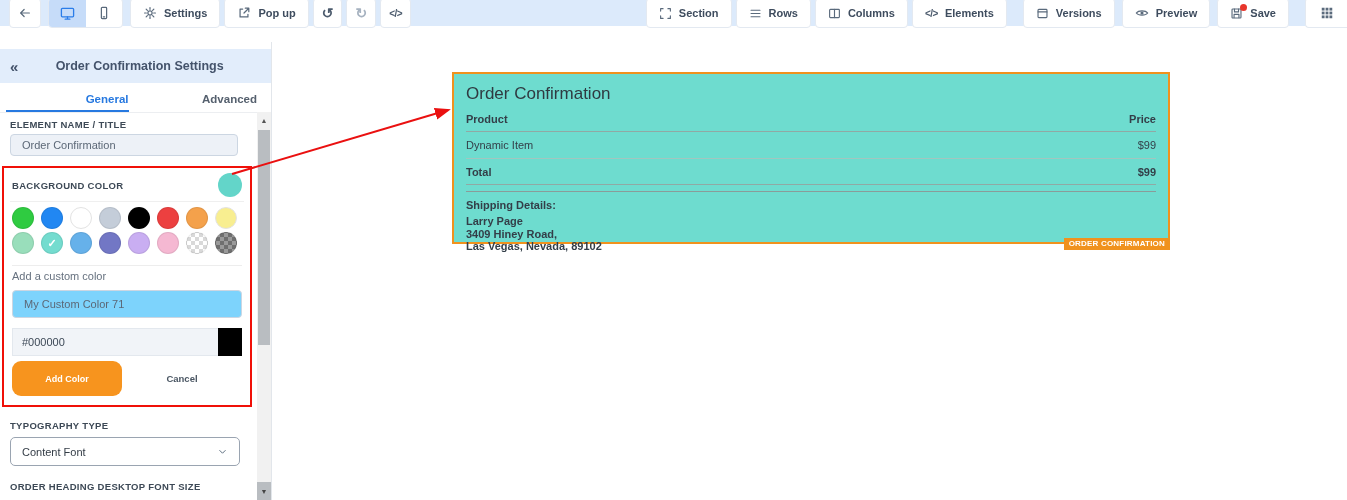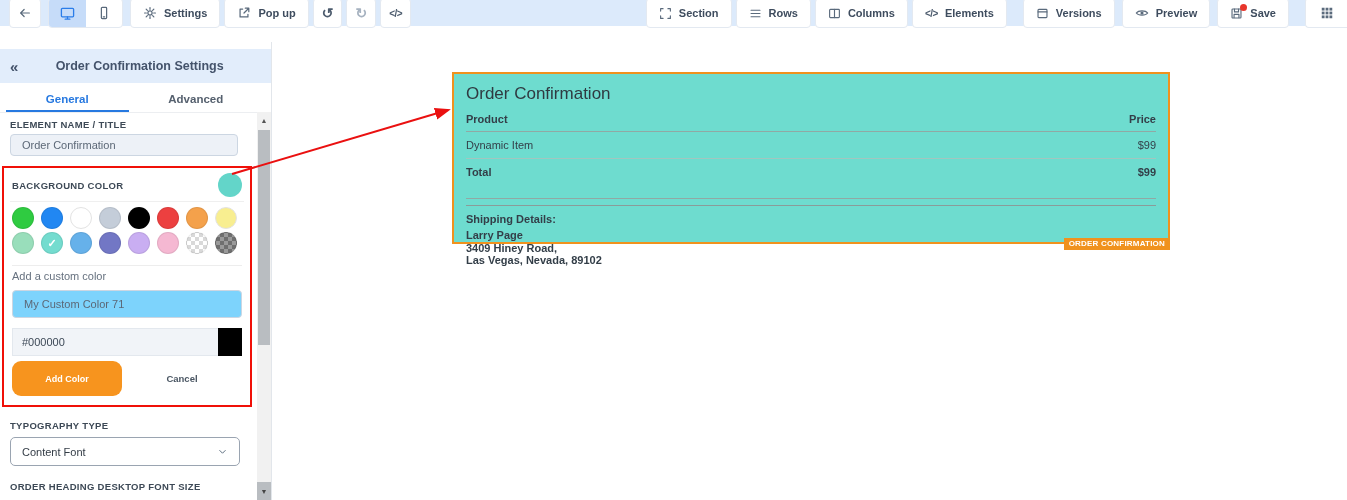--- a/index.html
+++ b/index.html
@@ -33,21 +33,21 @@
               justify-content:center; cursor:pointer; }
 
   
   .sidebar { position:absolute; top:42px; left:0; width:272px; height:458px; background:#fff;
              border-right:1px solid #e2e6eb; }
   .sb-header { position:absolute; top:7px; left:0; right:0; height:34px; background:#e2edfb;
                display:flex; align-items:center; padding:0 10px; }
   .collapse { font-size:15px; font-weight:bold; color:#44536b; cursor:pointer; line-height:1; }
   .sb-title { flex:1; text-align:center; font-size:12.5px; font-weight:bold; color:#44536b; }
   .sb-tabs { position:absolute; top:48px; left:0; right:14px; height:23px; display:flex; border-bottom:1px solid #eceef1; }
-  .sb-tab { flex:1; text-align:center; font-size:11.5px; font-weight:bold; color:#55606e;
+  .sb-tab { flex:1; text-align:right; font-size:11.5px; font-weight:bold; color:#55606e;
             cursor:pointer; padding-top:3px; }
   .sb-tab.active { color:#2779e0; border-bottom:2px solid #2779e0; margin:0 6px; }
   .sb-body { position:absolute; top:72px; left:0; width:258px; bottom:0; padding:0 10px; }
 
   .field-label { font-size:9.5px; font-weight:bold; color:#3d4956; letter-spacing:.3px; }
   .text-input { display:block; width:228px; height:22px; background:#edf1f7; border:1px solid #ccd6e2;
                 border-radius:4px; font-size:11px; color:#5c6877; padding:0 11px; outline:none; }
 
   .red-box { margin:10px 0 0 -8px; width:250px; border:2px solid #f01008; padding:3px 8px 9px; position:relative; }
   .bgc-row { display:flex; align-items:center; justify-content:space-between; height:28px; }
@@ -101,21 +101,21 @@
                  display:flex; align-items:center; justify-content:center; font-size:7px; color:#444; cursor:pointer; }
 
   
   .canvas { position:absolute; top:42px; left:273px; right:0; bottom:0; background:#fff; }
   .order-box { position:absolute; left:179px; top:30px; width:718px; height:172px;
                border:2px solid #f0921e; padding:5px 12px 0; }
   .ob-title { font-size:17px; font-weight:normal; color:#2f3a41; margin-top:5px; }
   .ob-row { display:flex; justify-content:space-between; font-size:11px; color:#333e48; }
   .ob-row.head { font-weight:bold; padding:9px 0 6px; border-bottom:1px solid #90a9a4; }
   .ob-row.item { padding:7px 0; border-bottom:1px solid #a2c6bf; }
-  .ob-row.total { font-weight:bold; padding:7px 0 20px; border-bottom:1px solid #90a9a4; }
+  .ob-row.total { font-weight:bold; padding:7px 0 6px; border-bottom:1px solid #90a9a4; }
   .ob-end { height:7px; border-bottom:1px solid #8a9c99; }
   .ob-ship { margin-top:7px; font-size:11px; color:#333e48;font-weight:bold; }
   .ob-ship .hd { margin-bottom:4px; }
   .ob-ship .ln { line-height:12.5px; }
   .ob-tag { position:absolute; right:-2px; bottom:-8px; background:#f0921e; color:#fff;
             font-size:8px; font-weight:bold; padding:1px 5px 2px; letter-spacing:.2px; white-space:nowrap; }
 
   
   .anno-arrow { position:absolute; left:224px; top:98px; width:240px; height:84px; z-index:80; pointer-events:none; }
 </style>

